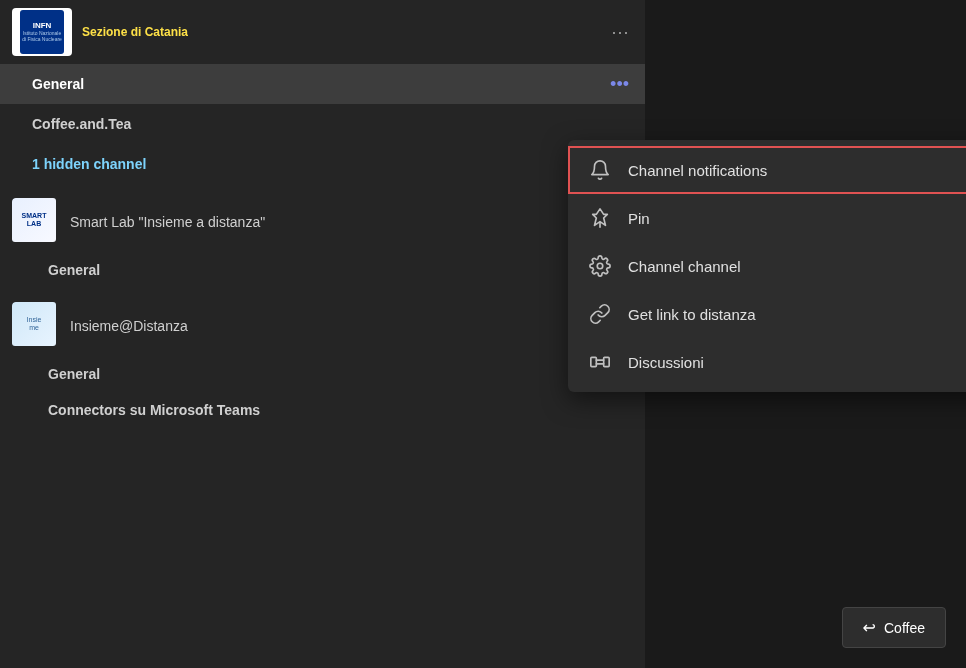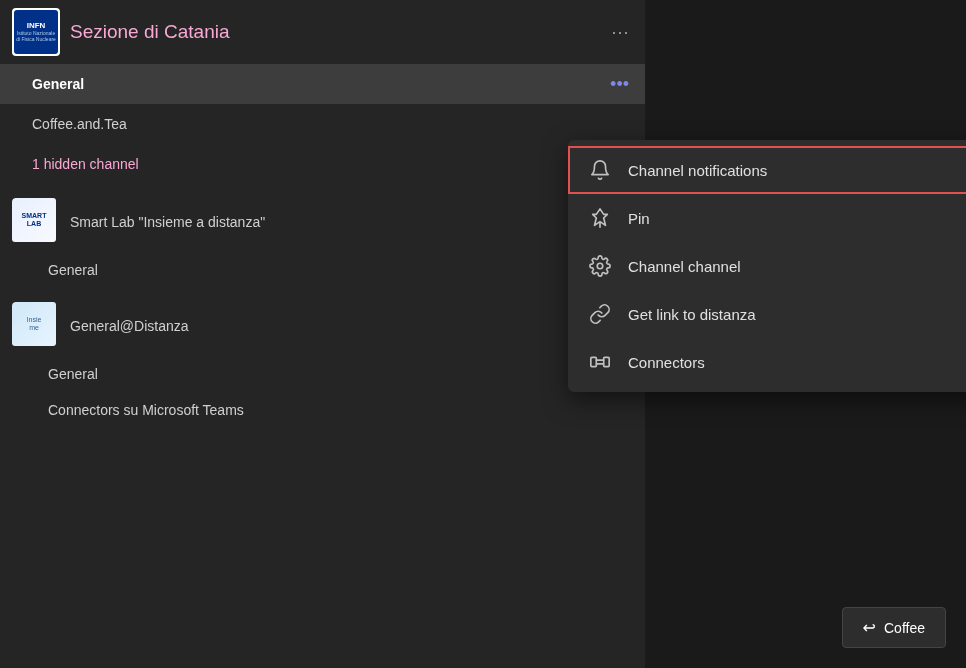--- a/index.html
+++ b/index.html
@@ -24,34 +24,34 @@
 
     
     .team-header {
       display: flex;
       align-items: center;
       padding: 10px 12px;
       height: 64px;
       gap: 10px;
     }
     .team-logo {
-      width: 48px;
+      width: 60px;
       height: 48px;
       background: white;
       border-radius: 4px;
       display: flex;
       align-items: center;
       justify-content: center;
       flex-shrink: 0;
       overflow: hidden;
     }
     .team-name {
-      color: #f9a8d4;
-      font-size: 19px;
-      font-weight: 400;
+      color: #fde047;
+      font-size: 12px;
+      font-weight: 700;
       flex: 1;
     }
     .more-icon {
       color: #a0a0a0;
       font-size: 18px;
       cursor: pointer;
       padding: 4px;
     }
 
     .channel-item {
@@ -67,23 +67,24 @@
     }
     .channel-item.active .channel-name {
       font-weight: 600;
       color: #ffffff;
     }
 
     .channel-name {
       color: #d0d0d0;
       font-size: 14px;
       flex: 1;
+      font-weight: bold;
     }
     .channel-name.accent {
-      color: #f9a8d4;
+      color: #7dd3fc;
     }
     .channel-more {
       color: #7b88e8;
       font-size: 18px;
       opacity: 0;
     }
     .channel-item.active .channel-more {
       opacity: 1;
       color: #7b88e8;
     }
@@ -288,21 +289,21 @@
   <div class="sub-channel">
     <span class="channel-name">General</span>
   </div>
 
   <div class="team-section">
     <div class="team-avatar">
       <div class="insieme-avatar">
         <span style="font-size:7px; color:#336699;">Insie<br>me</span>
       </div>
     </div>
-    <span class="team-sub-name">General@Distanza</span>
+    <span class="team-sub-name">Insieme@Distanza</span>
   </div>
 
   <div class="sub-channel">
     <span class="channel-name">General</span>
   </div>
 
   <div class="sub-channel">
     <span class="channel-name">Connectors su Microsoft Teams</span>
   </div>
 
@@ -360,16 +361,16 @@
 
   <div class="menu-item">
     <span class="menu-icon">
       <svg width="22" height="22" viewBox="0 0 24 24" fill="none" stroke="#c0c0c0" stroke-width="1.8" stroke-linecap="round" stroke-linejoin="round">
         <rect x="2" y="7" width="6" height="10" rx="1"></rect>
         <rect x="16" y="7" width="6" height="10" rx="1"></rect>
         <line x1="8" y1="10" x2="16" y2="10"></line>
         <line x1="8" y1="14" x2="16" y2="14"></line>
       </svg>
     </span>
-    <span class="menu-label">Connectors</span>
+    <span class="menu-label">Discussioni</span>
   </div>
 
 </div>
 
 </body></html>

